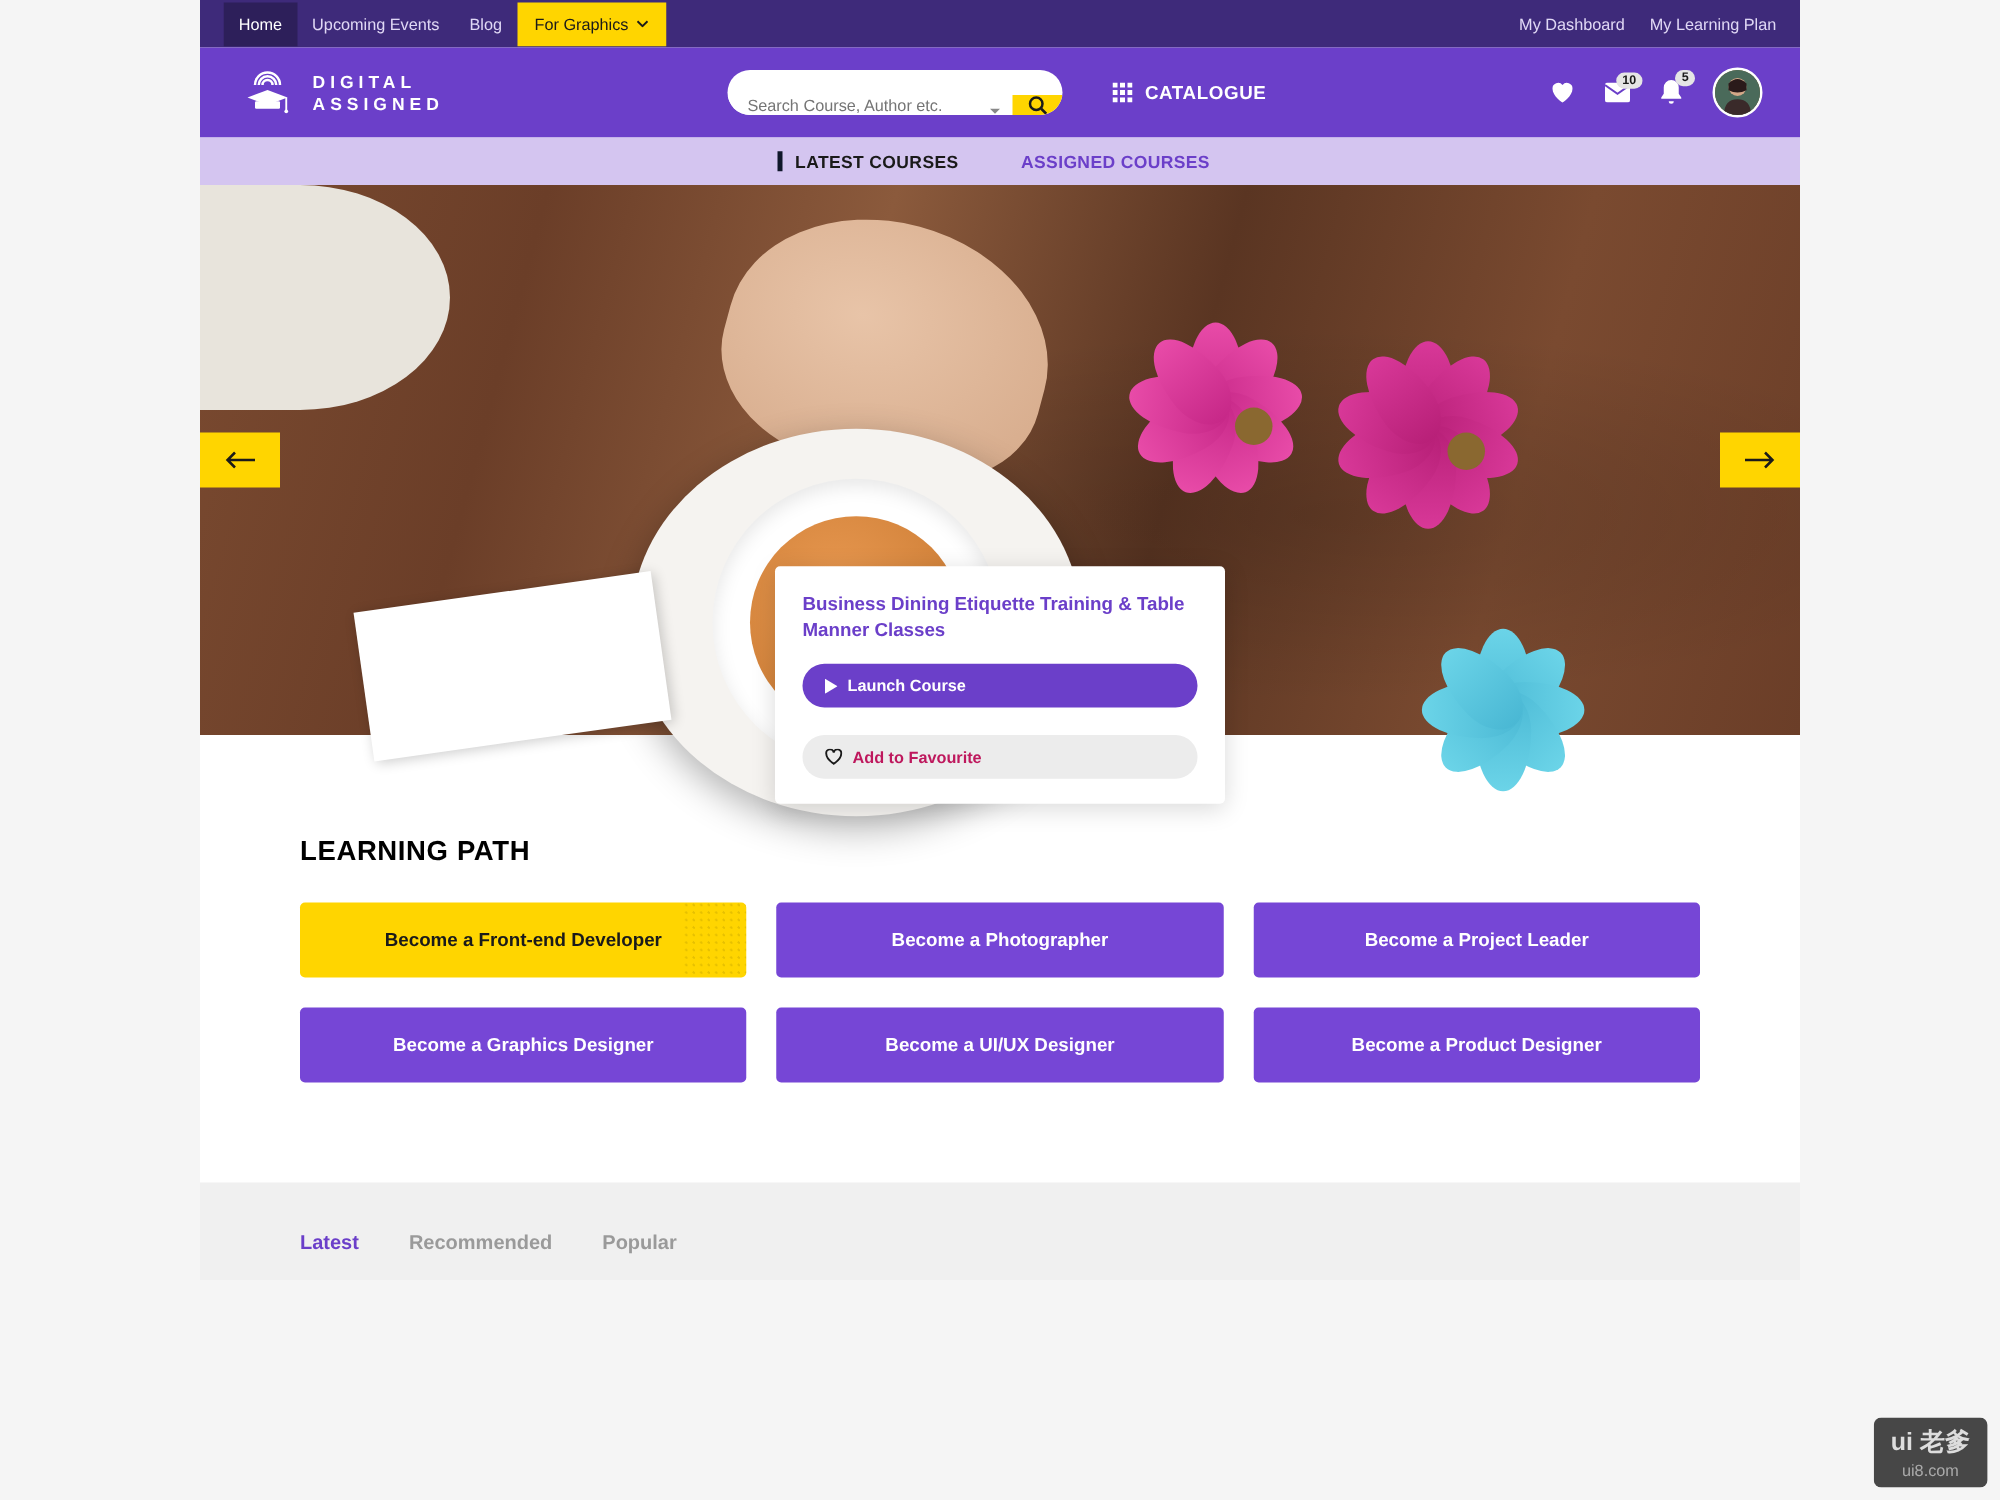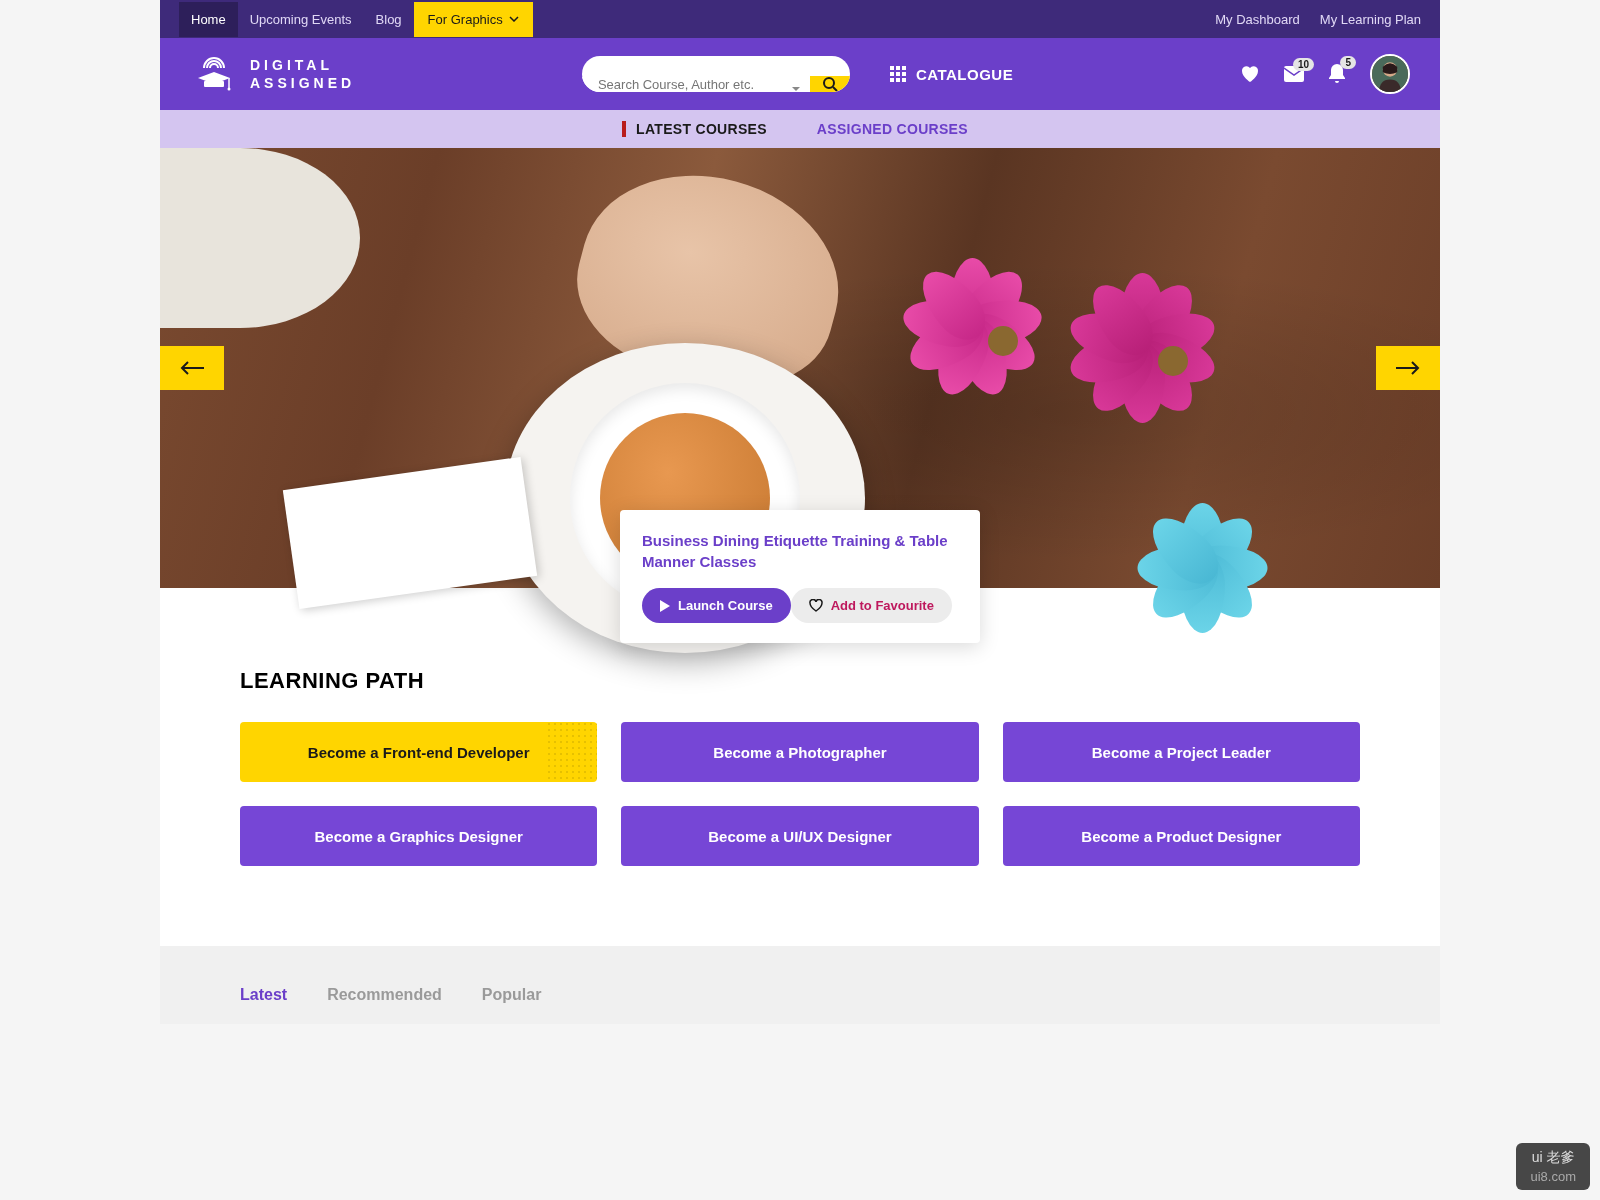--- a/index.html
+++ b/index.html
@@ -27,21 +27,21 @@
 .search-btn { background: #ffd500; width: 40px; display: flex; align-items: center; justify-content: center; cursor: pointer; }
 .catalogue { margin-left: 40px; color: #fff; display: flex; align-items: center; gap: 10px; font-weight: 700; font-size: 15px; cursor: pointer; letter-spacing: 0.5px; }
 .header-icons { margin-left: auto; display: flex; align-items: center; gap: 24px; }
 .icon-wrap { position: relative; cursor: pointer; color: #fff; }
 .badge { position: absolute; top: -8px; right: -10px; background: #e5e5e5; color: #1a1a1a; font-size: 10px; font-weight: 700; padding: 1px 5px; border-radius: 8px; min-width: 16px; text-align: right; }
 .avatar { width: 40px; height: 40px; border-radius: 50%; background: linear-gradient(135deg, #8a6d3b, #5a4a2a); cursor: pointer; border: 2px solid #fff; overflow: hidden; display: flex; align-items: center; justify-content: center; font-size: 20px; }
 
 
 .tabs { background: #d4c5f0; height: 38px; display: flex; align-items: center; justify-content: center; gap: 30px; }
 .tab { font-weight: 700; font-size: 14px; padding: 0 10px; cursor: pointer; letter-spacing: 0.3px; }
-.tab.active { color: #1a1a1a; border-left: 4px solid #b91c1c; padding-left: 10px; }
+.tab.active { color: #1a1a1a; border-left: 4px solid #0f172a; padding-left: 10px; }
 .tab.inactive { color: #6b3fc9; }
 
 
 .hero { position: relative; height: 440px; background: linear-gradient(to bottom, #8b5a3c 0%, #6b4530 50%, #5a3a28 100%); overflow: visible; }
 .hero-img { position: absolute; inset: 0; }
 
 .wood { position: absolute; inset: 0; background: 
   radial-gradient(ellipse at 70% 60%, rgba(0,0,0,0.15) 0%, transparent 40%),
   linear-gradient(105deg, #7a4a30 0%, #6b3e28 20%, #8b5a3c 40%, #5a3522 60%, #7a4a30 80%, #6b3e28 100%);
 }
@@ -63,21 +63,21 @@
 .flower-center { position: absolute; width: 30px; height: 30px; background: #8a6830; border-radius: 50%; left: 38px; top: 38px; }
 
 .paper { position: absolute; left: 130px; bottom: -5px; width: 240px; height: 120px; background: #fff; transform: rotate(-8deg); box-shadow: 2px 2px 10px rgba(0,0,0,0.2); }
 
 .hero-nav { position: absolute; top: 50%; transform: translateY(-50%); width: 64px; height: 44px; background: #ffd500; display: flex; align-items: center; justify-content: center; cursor: pointer; color: #1a1a1a; z-index: 5; }
 .hero-nav.left { left: 0; }
 .hero-nav.right { right: 0; }
 
 .hero-card { position: absolute; left: 50%; transform: translateX(-50%); bottom: -55px; background: #fff; width: 360px; padding: 20px 22px; border-radius: 4px; box-shadow: 0 4px 20px rgba(0,0,0,0.15); z-index: 10; }
 .hero-title { color: #6b3fc9; font-weight: 700; font-size: 15px; line-height: 1.4; margin-bottom: 16px; }
-.hero-actions { display: flex; gap: 0; }
+.hero-actions { display: flex; gap: 22px; flex-direction: column; }
 .btn { border: none; border-radius: 20px; padding: 10px 18px; font-size: 13px; font-weight: 600; cursor: pointer; display: flex; align-items: center; gap: 8px; }
 .btn-primary { background: #6b3fc9; color: #fff; }
 .btn-secondary { background: #ececec; color: #be185d; }
 
 
 .section { padding: 80px 80px 40px; }
 .section-title { font-size: 22px; font-weight: 800; color: #000000; letter-spacing: 0.5px; margin-bottom: 28px; }
 .path-grid { display: grid; grid-template-columns: repeat(3, 1fr); gap: 24px; }
 .path-card { height: 60px; display: flex; align-items: center; justify-content: center; color: #fff; font-weight: 700; font-size: 15px; border-radius: 4px; cursor: pointer; position: relative; overflow: hidden; }
 .path-card.purple { background: #7646d6; }
@@ -86,21 +86,21 @@
 
 
 .bottom-section { background: #f0f0f0; padding: 40px 80px 20px; margin-top: 40px; }
 .bottom-tabs { display: flex; gap: 40px; }
 .bottom-tab { font-weight: 700; font-size: 16px; cursor: pointer; }
 .bottom-tab.active { color: #6b3fc9; }
 .bottom-tab.inactive { color: #9a9a9a; }
 
 
 .watermark { position: fixed; bottom: 10px; right: 10px; background: rgba(40,40,40,0.85); color: #aaa; padding: 6px 14px; border-radius: 6px; font-size: 13px; display: flex; flex-direction: column; align-items: center; gap: 2px; }
-.watermark-logo { font-size: 14px; color: #ddd; font-weight: 400; }
+.watermark-logo { font-size: 20px; color: #ddd; font-weight: 700; }
 
 svg { display: block; }
 </style>
 </head>
 <body>
 
 <div class="page">
 
   <div class="topnav">
     <div class="topnav-left">

